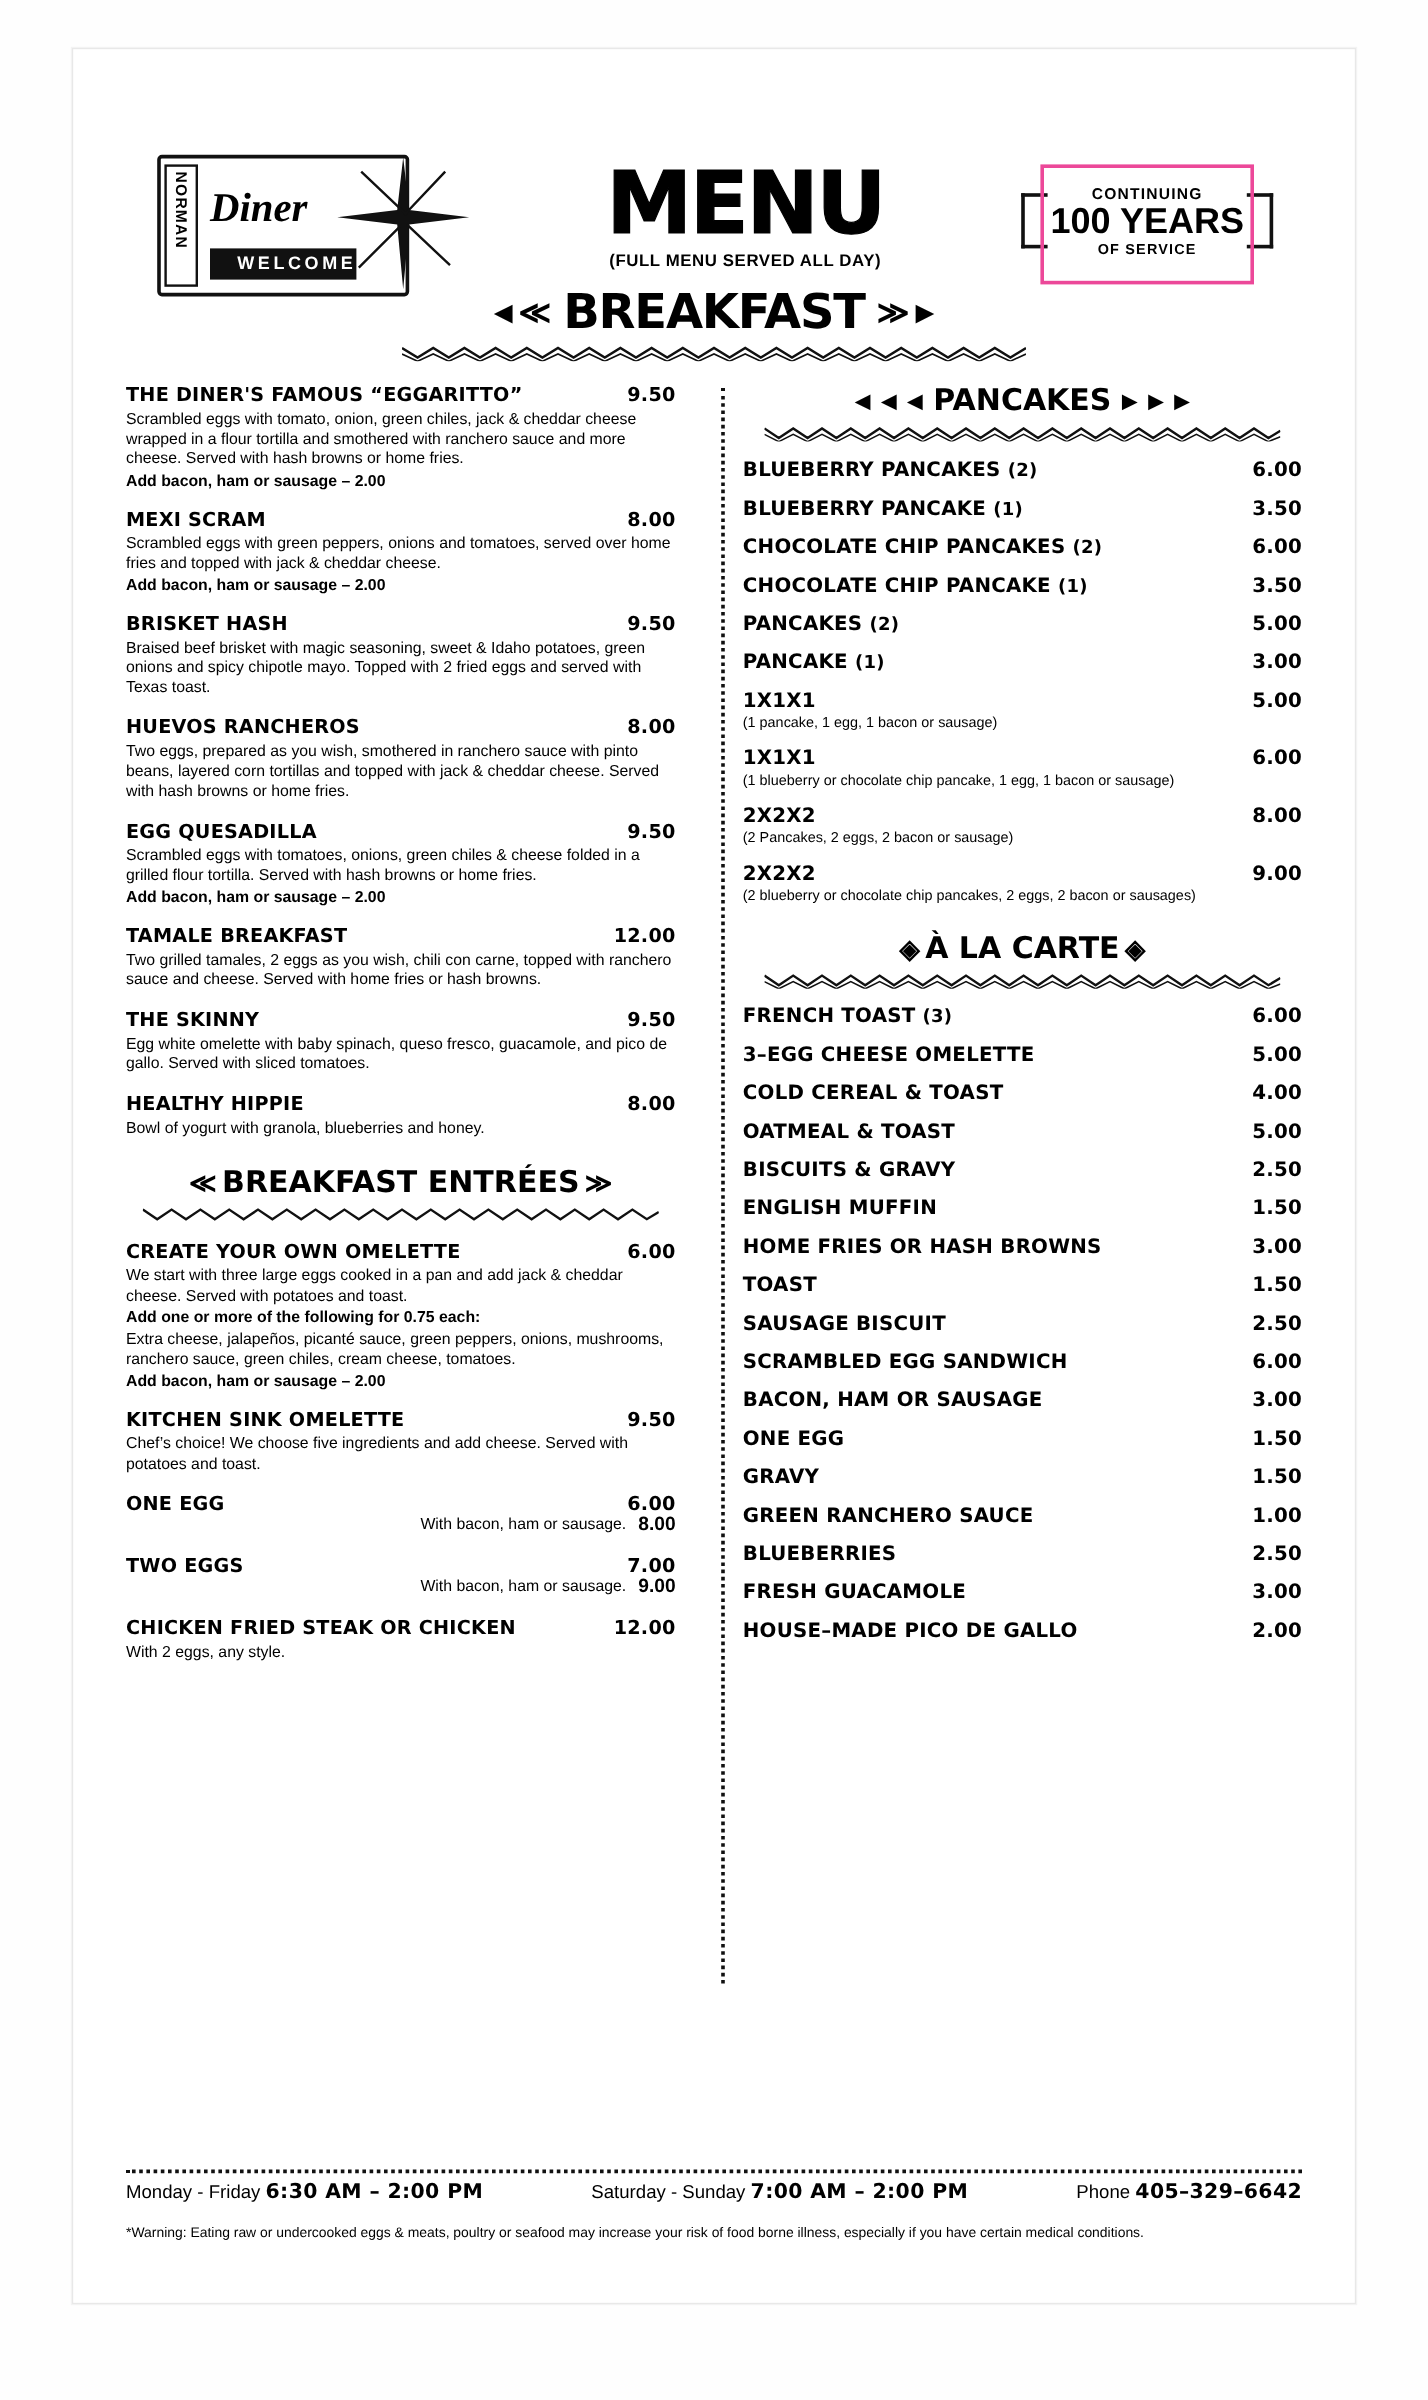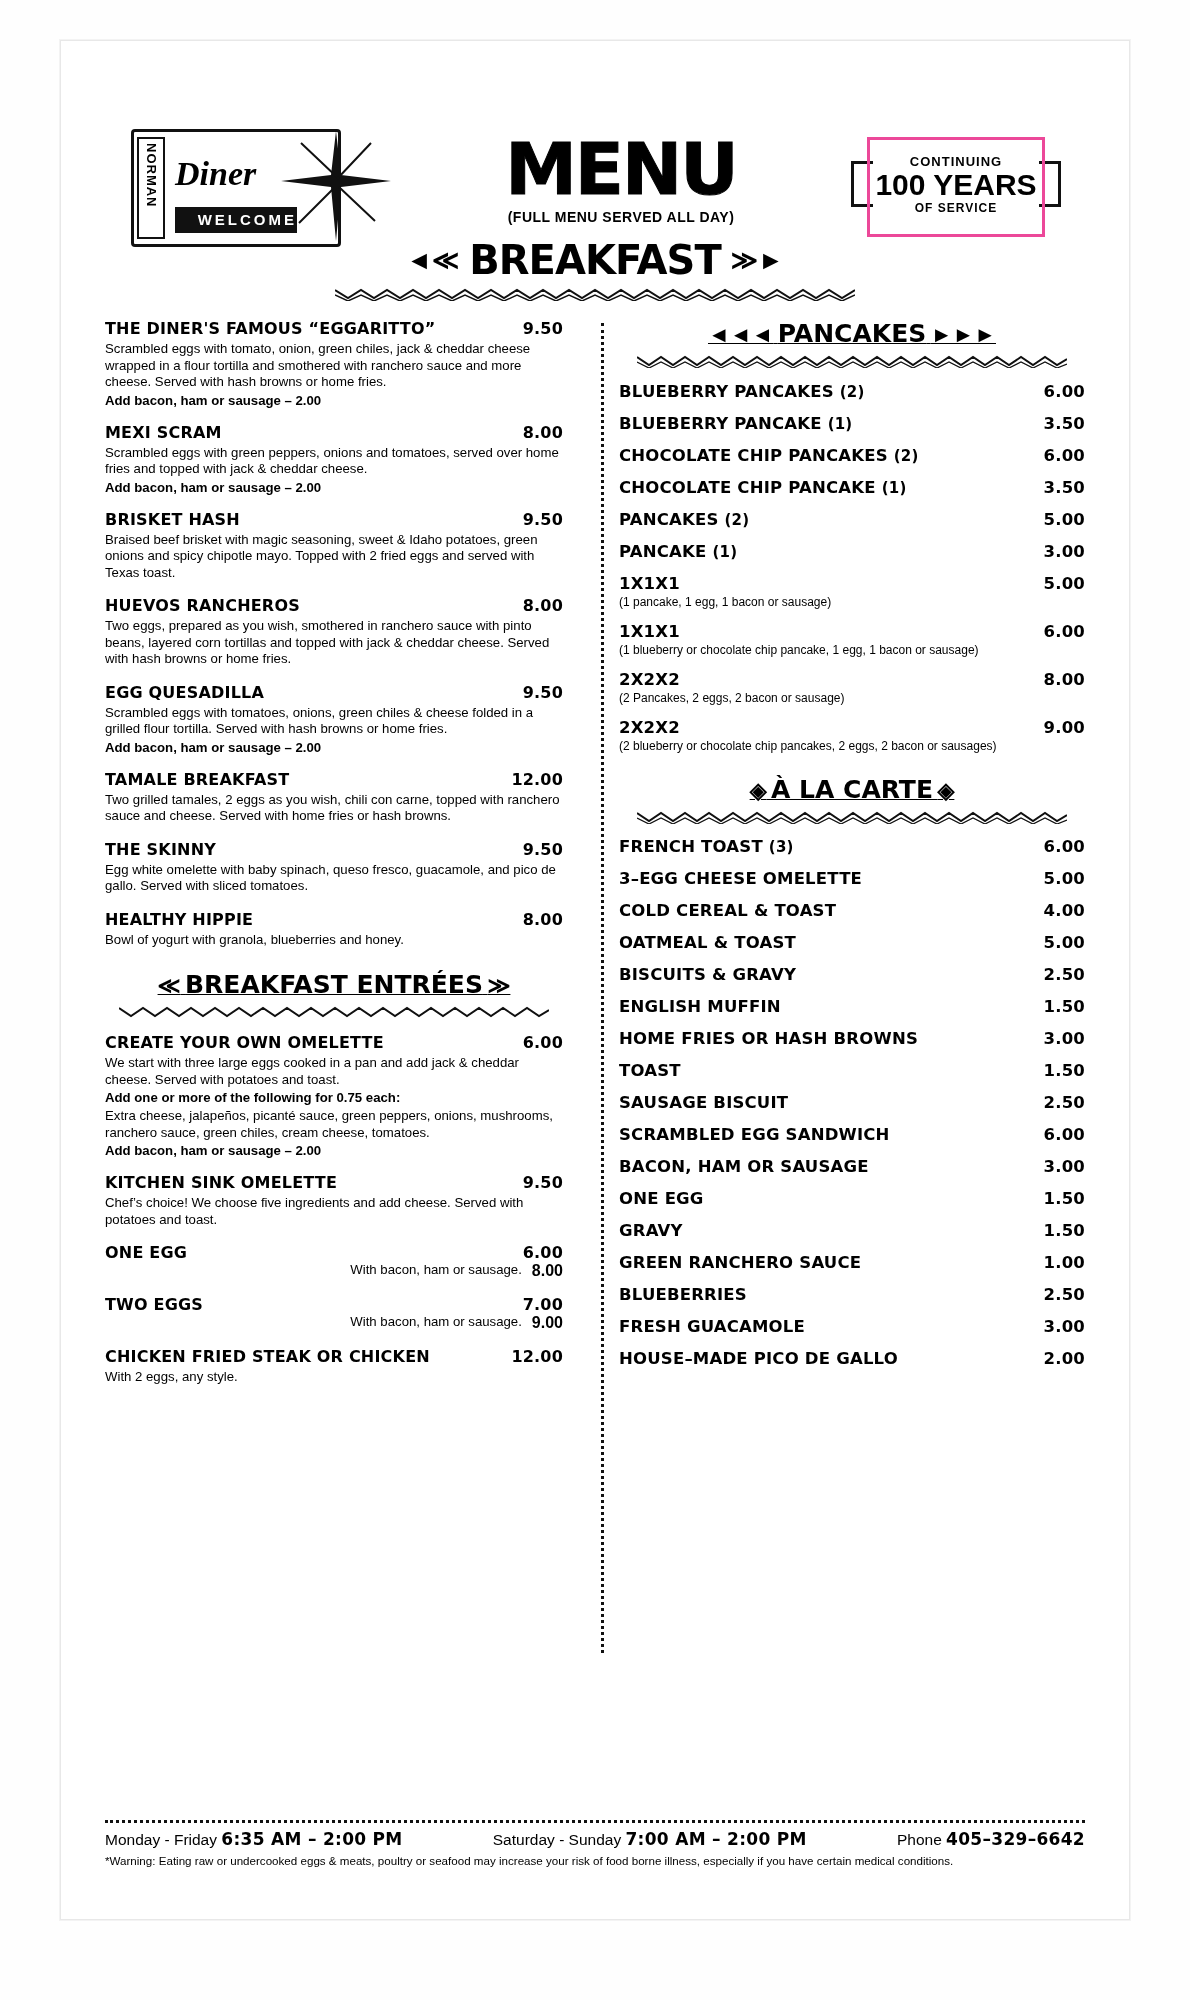--- a/index.html
+++ b/index.html
@@ -154,21 +154,20 @@
   .item-desc {
     font-size: 13.2px; line-height: 16.5px; margin-top: 3px;
     font-family:"Liberation Sans", sans-serif;
   }
   .item-add { font-weight: 700; font-size: 13.2px; margin-top: 2px; }
   .item-sub2 { display:flex; justify-content:flex-end; font-size:13.2px; }
 
   .section-head {
     text-align:center;
     margin: 22px 0 0 0;
-    text-decoration: underline;
   }
   .section-head .t {
     font-family:"DejaVu Sans", sans-serif;
     font-weight:900;
     font-size: 25px;
     letter-spacing: 0px;
   }
   .section-head .chev { font-size: 22px; font-weight:900; }
   .section-note {
     font-size: 13.2px; line-height: 16.5px; margin-top: 6px;
@@ -196,21 +195,21 @@
   .foot-dots {
     border-top: 3px dotted #111;
     margin-bottom: 6px;
   }
   .foot-row {
     display:flex; justify-content:space-between; align-items:baseline;
     font-size: 16px;
   }
   .foot-seg { font-family:"Liberation Sans", sans-serif; font-size: 15.5px; }
   .foot-seg b { font-family:"DejaVu Sans", sans-serif; font-size: 17px; letter-spacing:0.3px;}
-  .foot-warn { font-size: 11.6px; margin-top: 5px; }
+  .foot-warn { font-size: 11.6px; margin-top: 17px; }
 
   svg { display:block; }
 </style>
 </head>
 <body>
 
 <div class="page">
 <div class="sheet">
 
   <div class="header">
@@ -533,21 +532,21 @@
       </div>
 
     </div>
   </div>
 
   <div class="footer">
     <div class="foot-dots"></div>
     <div class="foot-row">
       <div class="foot-seg">
         <span>Monday - Friday</span>
-        <b>6:35 AM – 2:00 PM</b>
+        <b>6:30 AM – 2:00 PM</b>
       </div>
       <div class="foot-seg">
         <span>Saturday - Sunday</span>
         <b>7:00 AM – 2:00 PM</b>
       </div>
       <div class="foot-seg">
         <span>Phone</span>
         <b>405–329–6642</b>
       </div>
     </div>

